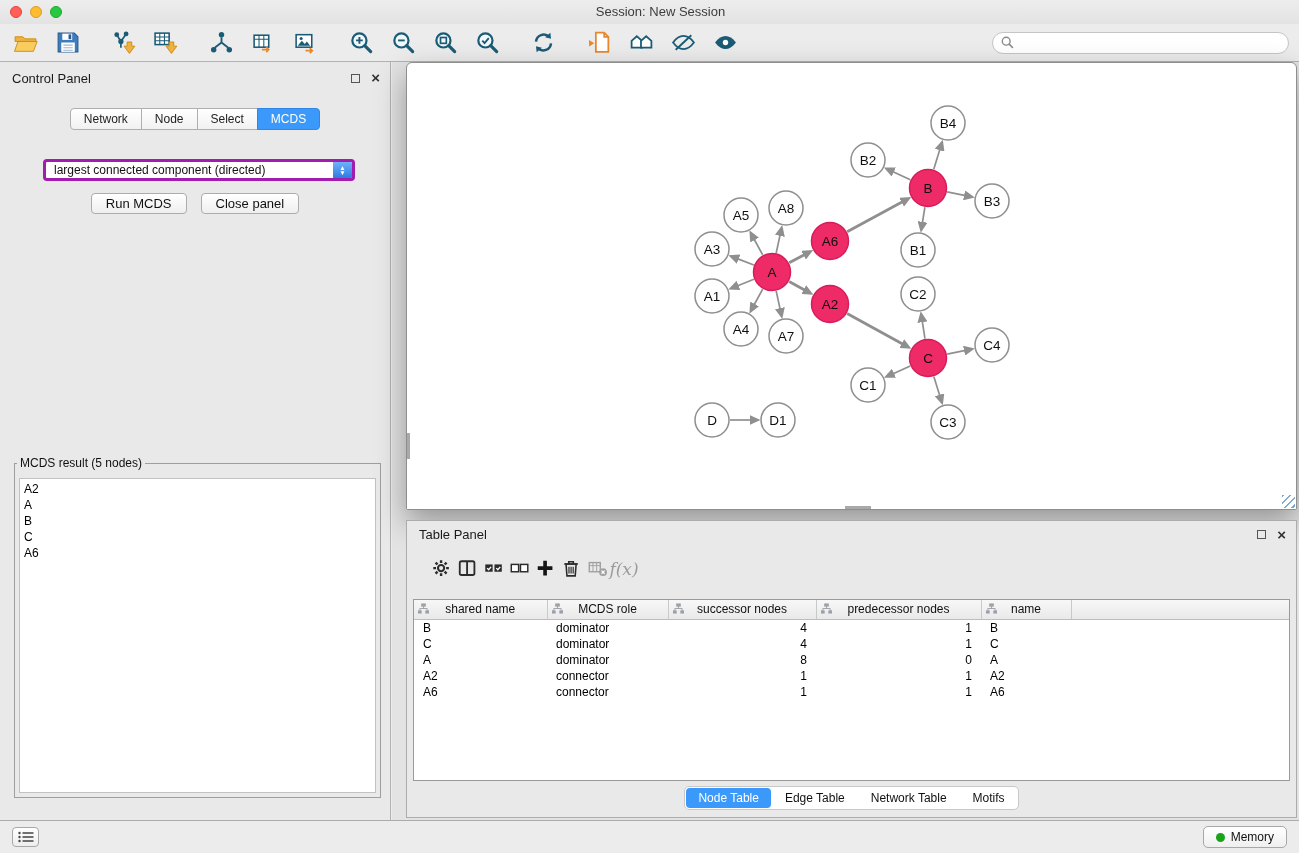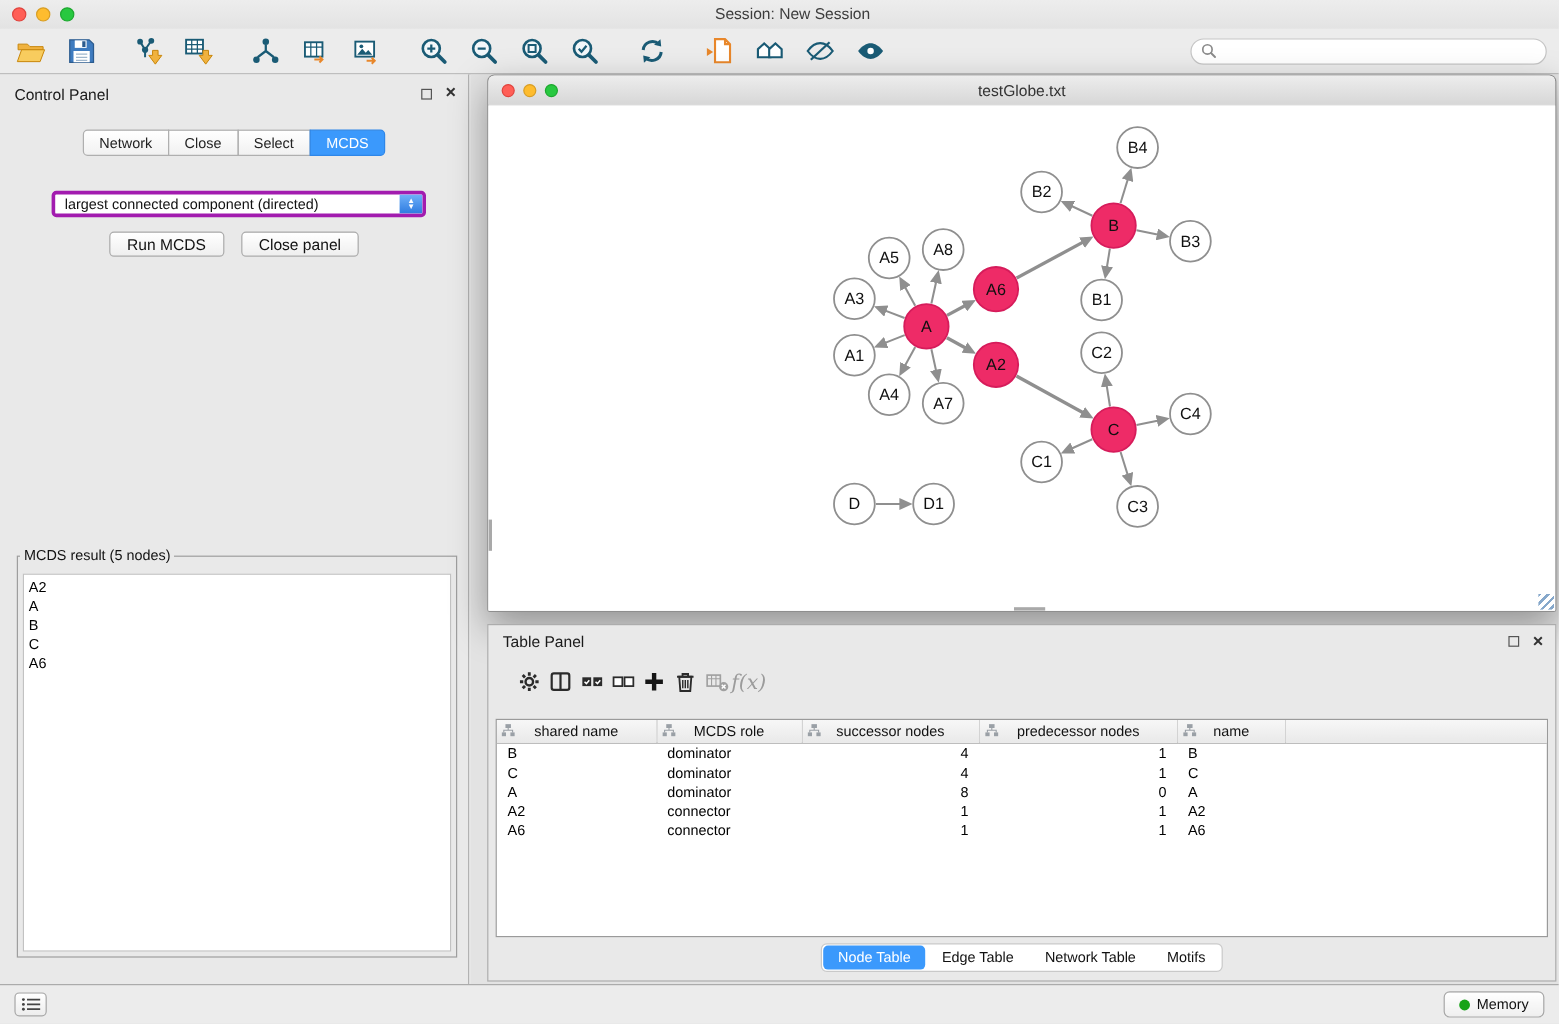--- a/index.html
+++ b/index.html
@@ -243,21 +243,21 @@
     <div class="control-panel">
       <div class="panel-header">
         <span class="ph-title">Control Panel</span>
         <span class="ph-icons">
           <span class="float-icon"></span>
           <span class="close-icon">×</span>
         </span>
       </div>
       <div class="cp-tabs">
           <div class="seg">Network</div>
-          <div class="seg">Close</div>
+          <div class="seg">Node</div>
           <div class="seg">Select</div>
           <div class="seg active">MCDS</div>
         </div>
       <div class="dropdown">
         <span class="dd-text">largest connected component (directed)</span>
         <span class="dd-stepper">
             <span>▲</span>
             <span>▼</span>
           </span>
       </div>
@@ -273,28 +273,20 @@
             <div class="result-item">B</div>
             <div class="result-item">C</div>
             <div class="result-item">A6</div>
           </div>
       </fieldset>
     </div>
 
     <div class="desktop">
 
       <div class="net-window">
-        <div class="net-titlebar">
-          <div class="net-traffic">
-            <span class="ntl" style="background:#FF5F57;border:1px solid #E0443E;"></span>
-            <span class="ntl" style="background:#FEBC2E;border:1px solid #D89E24;"></span>
-            <span class="ntl" style="background:#28C840;border:1px solid #1DA82F;"></span>
-          </div>
-          <div class="net-title">testGlobe.txt</div>
-        </div>
         <div class="net-canvas">
           <svg width="889" height="421" viewBox="0 0 889 421">
             <defs>
               <marker id="arrowhead" markerUnits="userSpaceOnUse" markerWidth="12" markerHeight="10" refX="1.5" refY="5" orient="auto">
                 <path d="M0 0 L11 5 L0 10 z" fill="#8F8F8F"></path>
               </marker>
             </defs>
           <line x1="346.79195071261006" y1="177.02024777316717" x2="330.21114516715534" y2="170.66427231407621" stroke="#8F8F8F" stroke-width="1.7" marker-end="url(#arrowhead)"></line>
               <line x1="355.6834470352553" y1="166.86956390353396" x2="346.8998425665696" y2="150.7190653643376" stroke="#8F8F8F" stroke-width="1.7" marker-end="url(#arrowhead)"></line>
               <line x1="369.16708913670595" y1="164.9504496607729" x2="373.2301842722533" y2="146.37630046969906" stroke="#8F8F8F" stroke-width="1.7" marker-end="url(#arrowhead)"></line>

